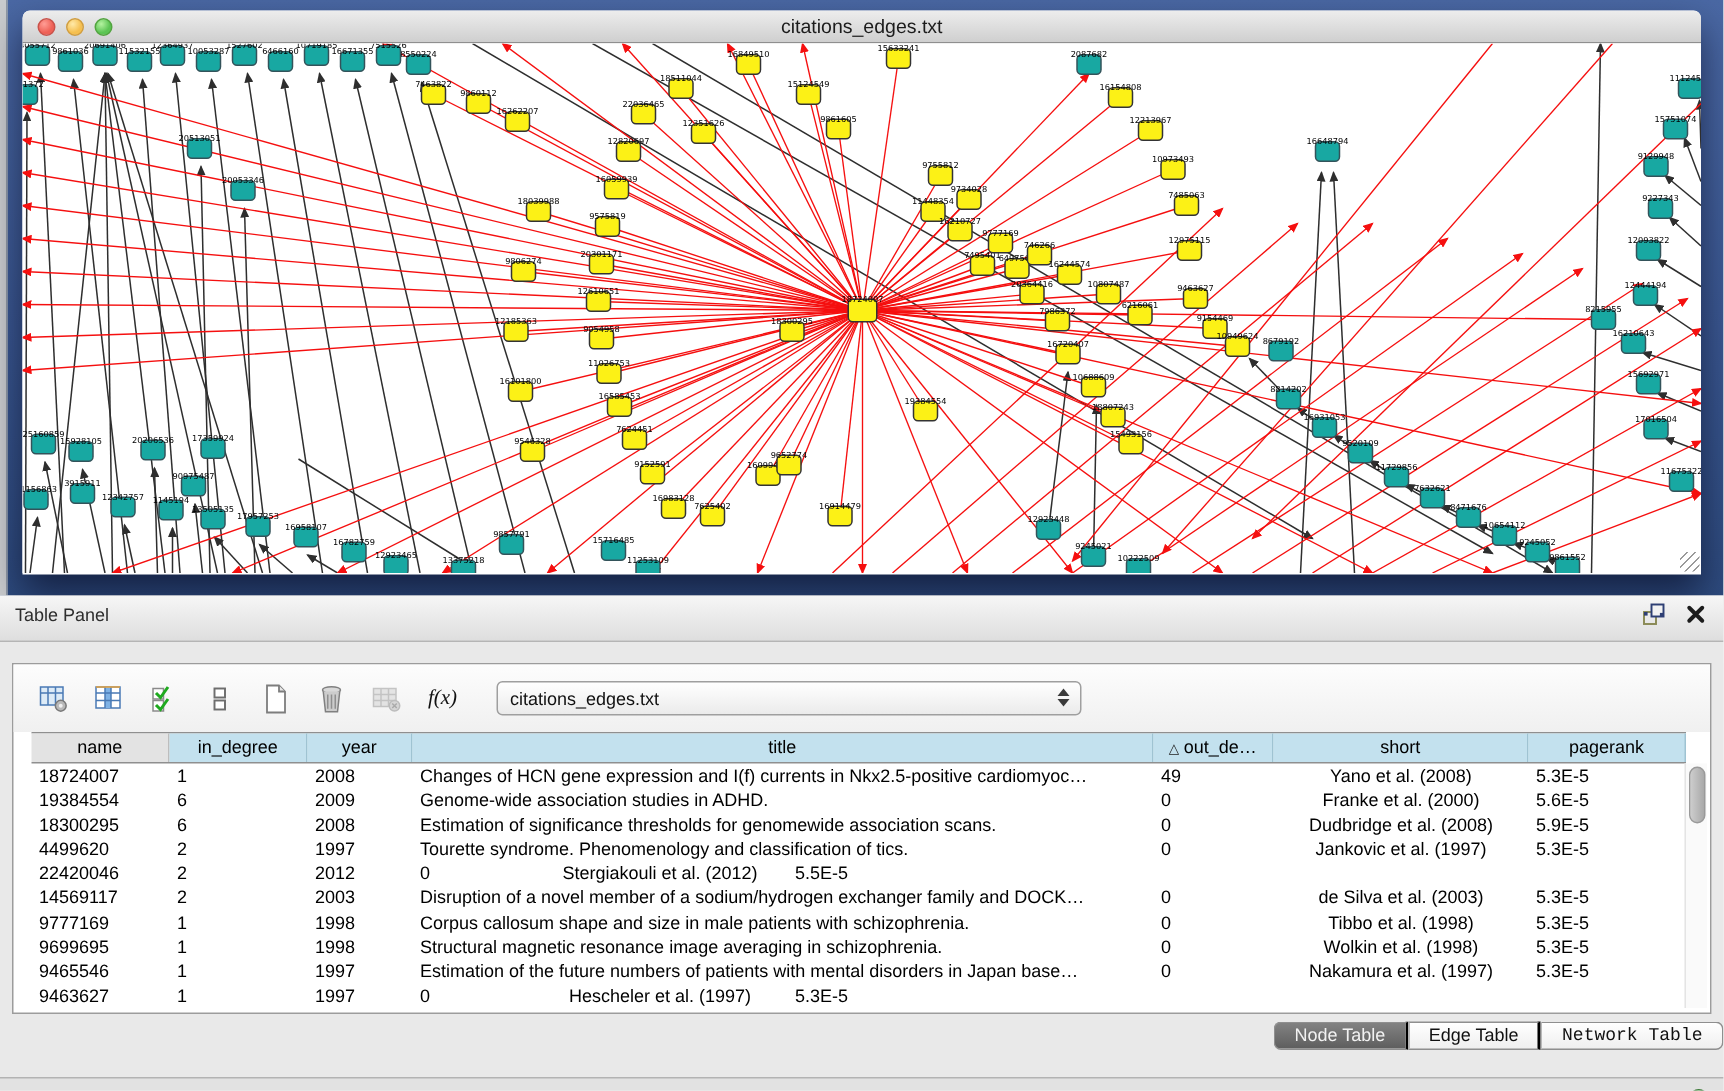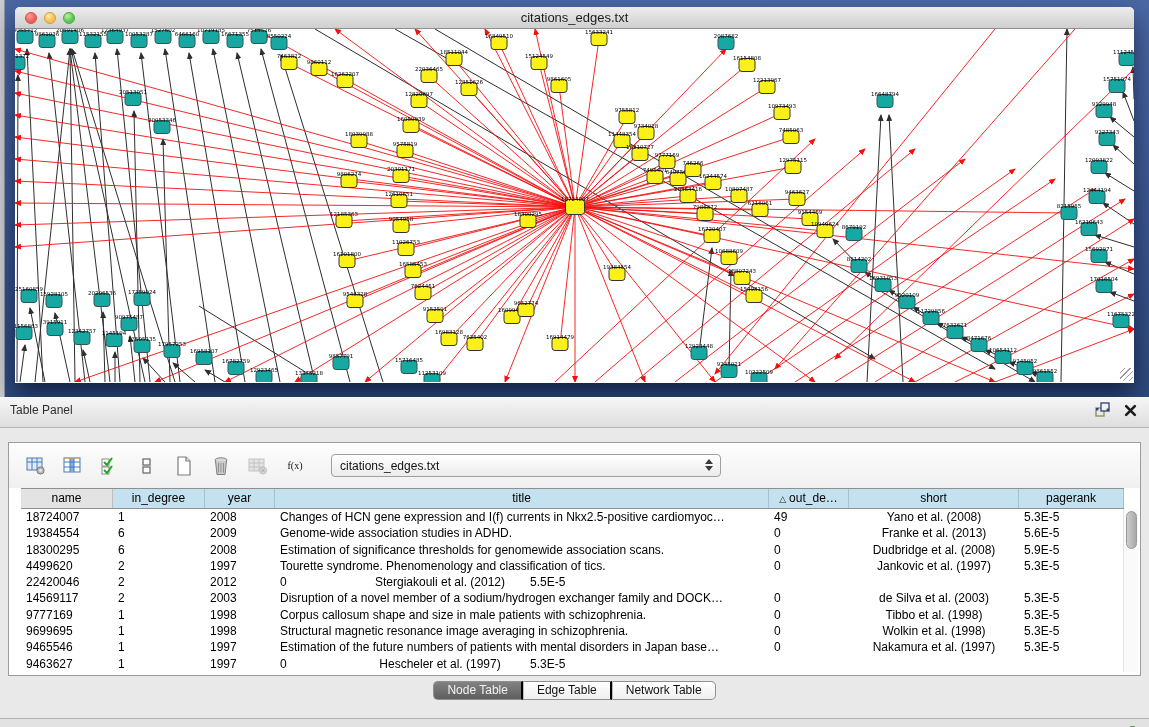--- a/index.html
+++ b/index.html
@@ -36,21 +36,21 @@
   .hdr-icons span { display:inline-block; cursor:default; }
 
   
   #panel-body { position:relative; width:1149px; height:303px; background:#e9e9e9; }
   #inner-panel { position:relative; margin:14px 8px 0 8px; height:234px;
     border:1px solid #9c9c9c; background:#fff; }
   .toolbar { height:45px; display:flex; align-items:center; padding-left:14px; gap:11px;
     background:linear-gradient(180deg,#fdfdfd,#f0f0f0); }
   .tool-btn { width:26px; height:26px; border:none; background:transparent; padding:0;
     display:flex; align-items:center; justify-content:center; }
-  .fx { font-size:10px; color:#111; font-family:"Liberation Serif", serif; }
+  .fx { font-size:14px; color:#111; font-family:"Liberation Serif", serif; font-style:italic; }
   .table-select { margin-left:12px; width:390px; height:23px; border:1px solid #9f9f9f;
     border-radius:4px; background:linear-gradient(180deg,#ffffff,#ebebeb);
     font-size:12px; color:#111; display:flex; align-items:center; padding:0 8px; position:relative; }
   .table-select .updown { position:absolute; right:7px; top:4px; }
   .updown i { display:block; width:0; height:0; border-left:4px solid transparent;
     border-right:4px solid transparent; }
   .updown i.up { border-bottom:5px solid #3a3a3a; margin-bottom:2px; }
   .updown i.dn { border-top:5px solid #3a3a3a; }
 
   
@@ -66,26 +66,26 @@
   .trow { display:flex; height:16.3px; }
   .tcell { font-size:12px; line-height:16.3px; padding-left:5px; white-space:nowrap;
     overflow:hidden; color:#000; }
   .tcell.c5 { text-align:center; padding-left:0; }
   .vscroll { position:absolute; right:2px; top:66px; bottom:3px; width:15px;
     background:#fafafa; border-left:1px solid #e4e4e4; }
   .vthumb { width:11px; height:38px; margin:2px auto 0 auto; border-radius:6px;
     background:linear-gradient(90deg,#cdcdcd,#a9a9a9); border:1px solid #9a9a9a; }
 
   
-  #tabbar { margin-top:5px; display:flex; justify-content:center; }
+  #tabbar { margin-top:5px; display:flex; justify-content:flex-end; }
   .tab { font-size:12px; height:19px; line-height:17px; padding:0 13px;
     border-top:1px solid #8f8f8f; border-bottom:1px solid #8f8f8f;
     background:linear-gradient(180deg,#ffffff,#efefef); color:#111; border-left:1px solid #b9b9b9; }
   .tab:first-child { border-left:1px solid #8f8f8f; border-radius:5px 0 0 5px; }
-  .tab:last-child { border-right:1px solid #8f8f8f; border-radius:0 5px 5px 0; }
+  .tab:last-child { border-right:1px solid #8f8f8f; border-radius:0 5px 5px 0;font-family:Liberation Mono, monospace; }
   .tab.active { background:linear-gradient(180deg,#828282,#5e5e5e); color:#f2f2f2; }
 
   
   #status-bar { position:absolute; left:0; right:0; bottom:0; height:27px;
     background:#e2e2e2; border-top:1px solid #b3b3b3; }
   #status-bar .mem { position:absolute; right:30px; top:0; font-size:11px;
     line-height:26px; color:#1d1d1d; }
   .mem-dot { position:absolute; right:10px; top:7px; width:13px; height:13px;
     border-radius:50%; background:radial-gradient(circle at 35% 30%,#9bee8a,#33a42f 70%);
     border:1px solid #3c7a38; }
@@ -625,21 +625,21 @@
             <div class="tcell c4">49</div>
             <div class="tcell c5">Yano et al. (2008)</div>
             <div class="tcell c6">5.3E-5</div>
           </div>
           <div class="trow">
             <div class="tcell c0">19384554</div>
             <div class="tcell c1">6</div>
             <div class="tcell c2">2009</div>
             <div class="tcell c3">Genome-wide association studies in ADHD.</div>
             <div class="tcell c4">0</div>
-            <div class="tcell c5">Franke et al. (2013)</div>
+            <div class="tcell c5">Franke et al. (2000)</div>
             <div class="tcell c6">5.6E-5</div>
           </div>
           <div class="trow">
             <div class="tcell c0">18300295</div>
             <div class="tcell c1">6</div>
             <div class="tcell c2">2008</div>
             <div class="tcell c3">Estimation of significance thresholds for genomewide association scans.</div>
             <div class="tcell c4">0</div>
             <div class="tcell c5">Dudbridge et al. (2008)</div>
             <div class="tcell c6">5.9E-5</div>

